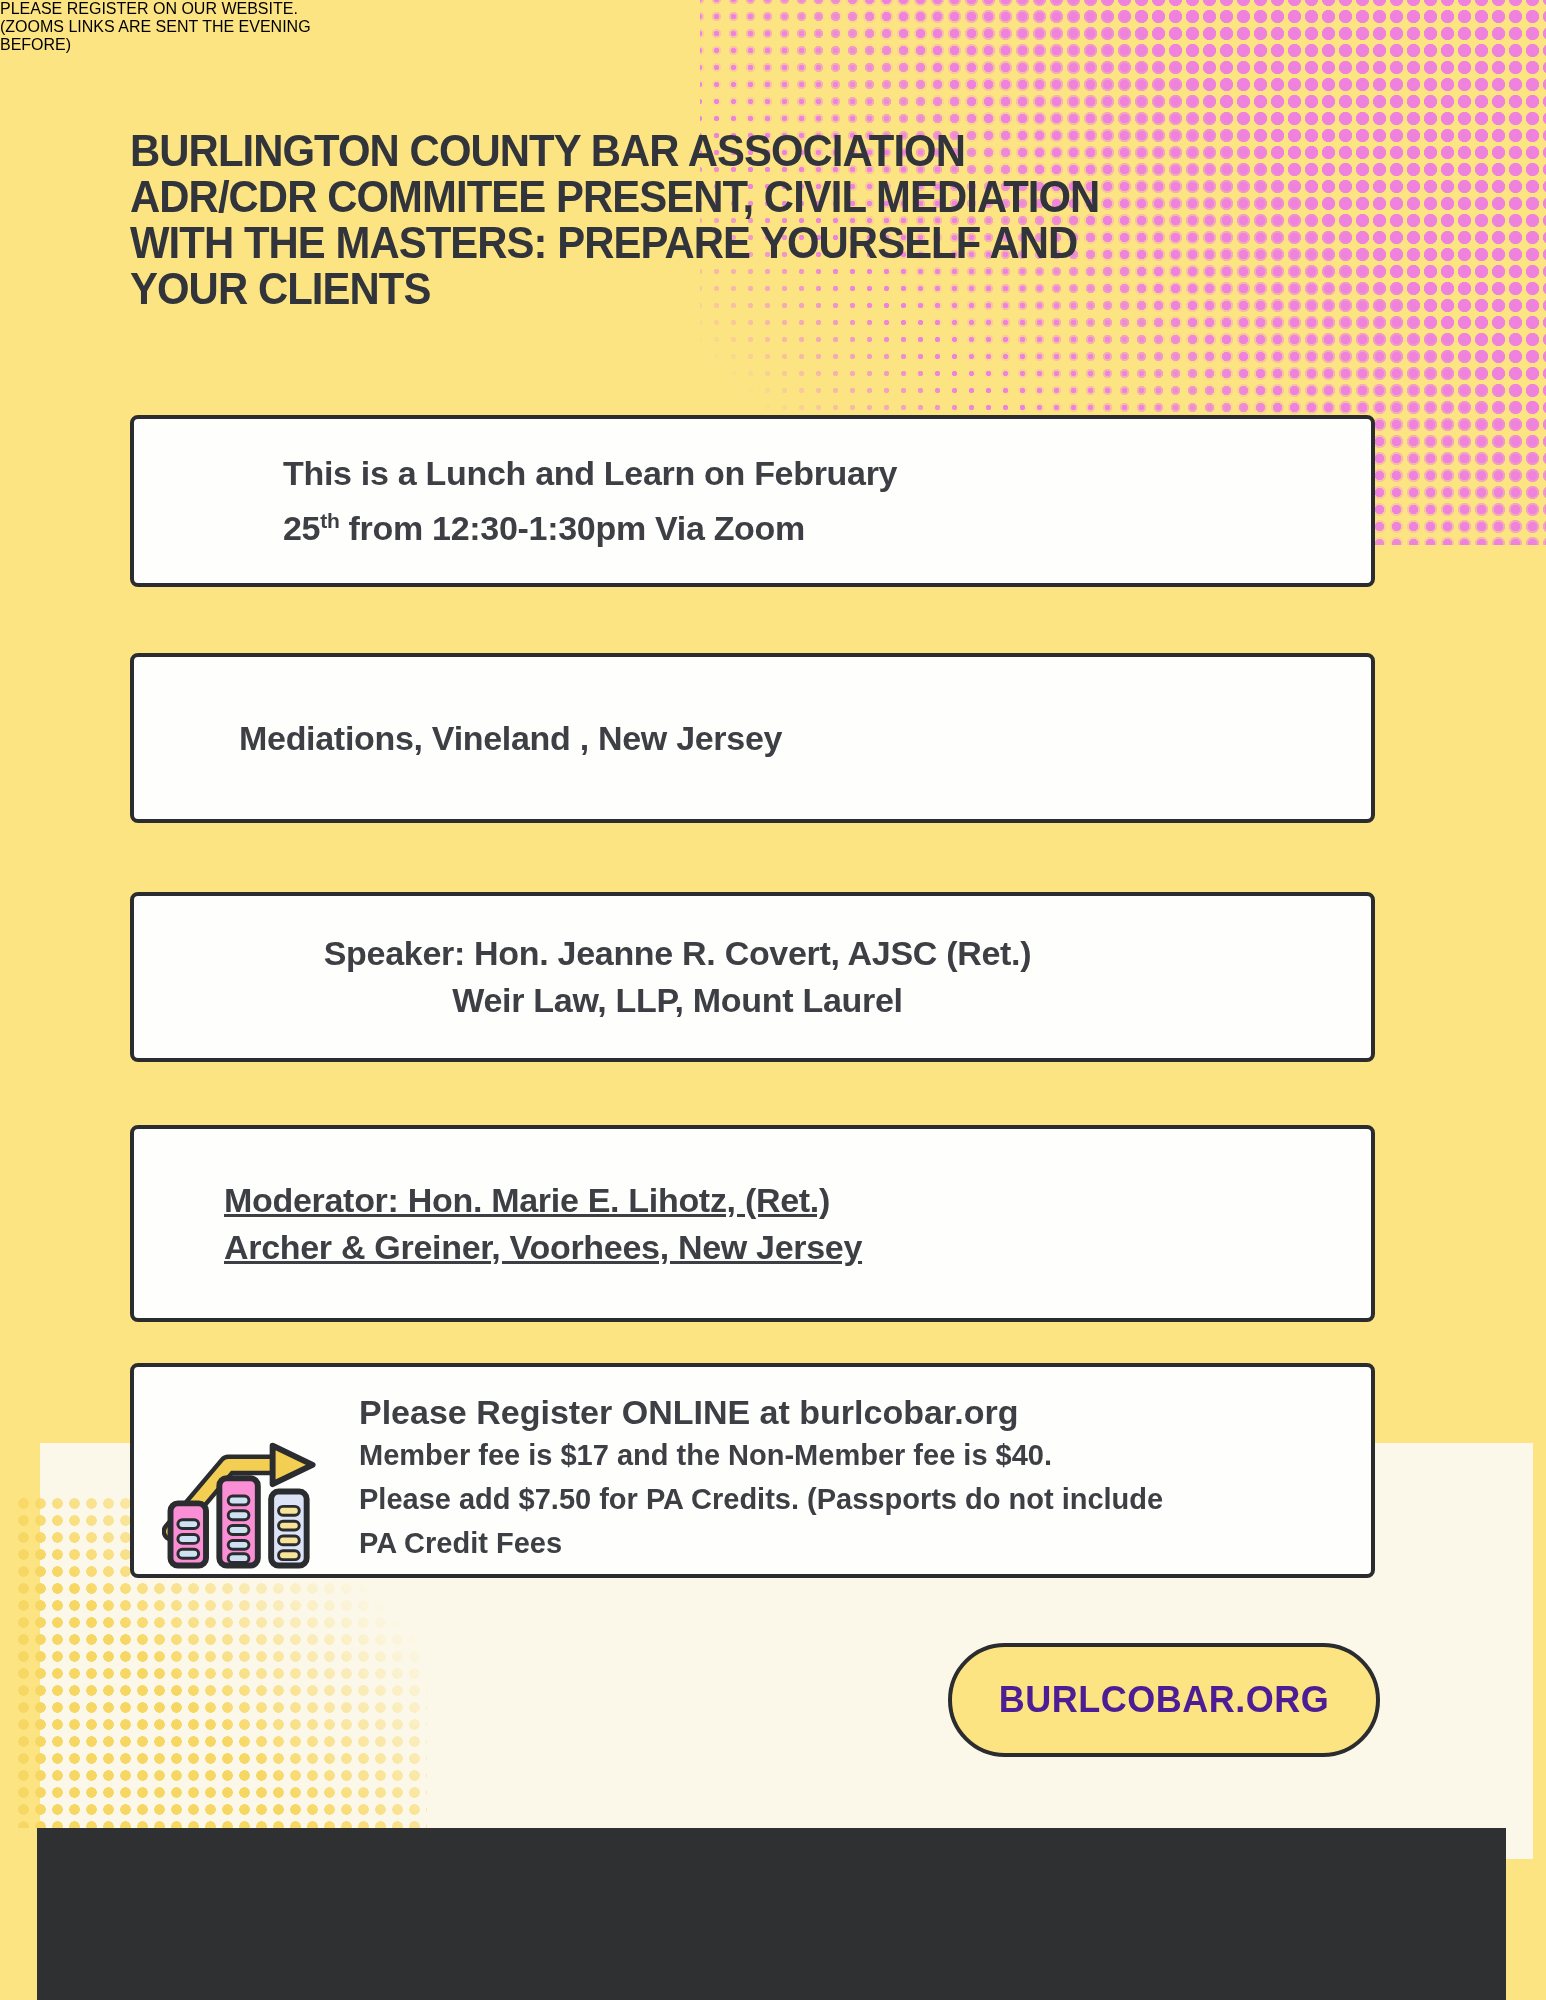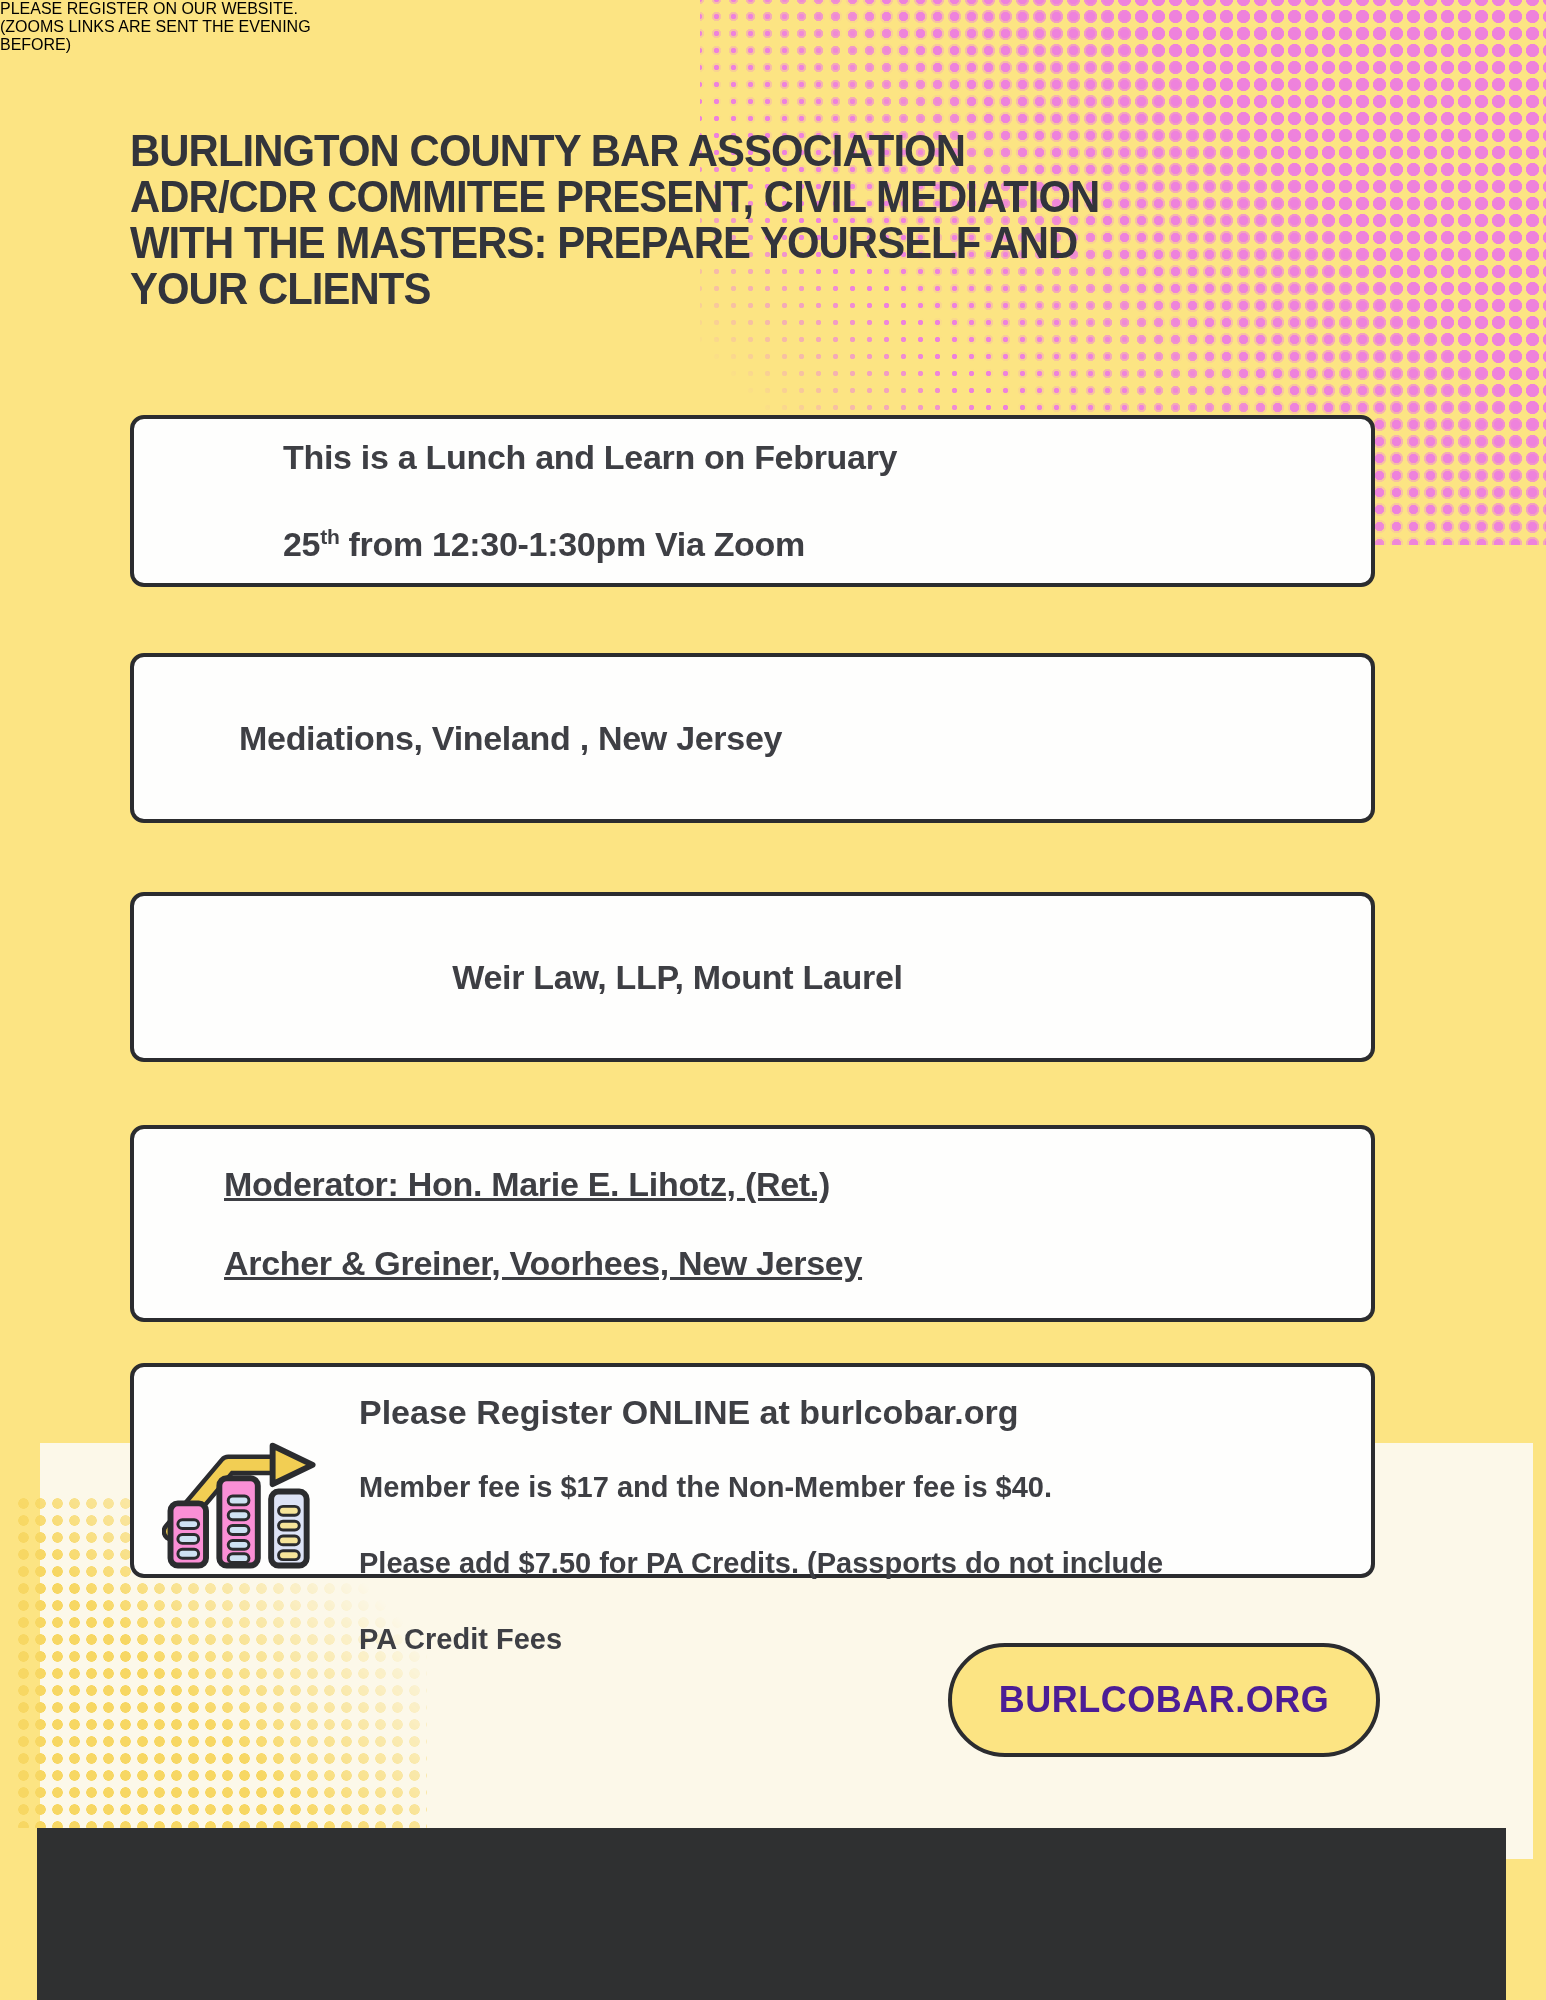--- a/index.html
+++ b/index.html
@@ -38,23 +38,23 @@
   .footer-bar{position:absolute; left:37px; top:1828px; width:1469px; height:172px; background:#2F3031;}
   
   .title{
     position:absolute; left:130px; top:128px; margin:0;
     font-size:45px; line-height:46px; font-weight:bold; letter-spacing:-1px;
     color:#32343B; transform:scaleX(0.93); transform-origin:left top; white-space:nowrap;
   }
   
   .card{
     position:absolute; left:130px; width:1245px; box-sizing:border-box;
-    background:#FEFEFD; border:4px solid #2B2C2F; border-radius:14px;
+    background:#FEFEFD; border:4px solid #2B2C2F; border-radius:8px;
     color:#3E3F44; font-weight:bold;
-    display:flex; flex-direction:column; justify-content:center;gap:32px;
+    display:flex; flex-direction:column; justify-content:center;
   }
   .card-line{margin:0; font-size:34px; line-height:47px; letter-spacing:-0.3px; white-space:nowrap;}
   .card-event{top:415px; height:172px; padding-left:149px;}
   .card-event sup{font-size:21px;}
   .card-speaker1{top:653px; height:170px; padding-left:105px;}
   .card-speaker2{top:892px; height:170px; text-align:center; padding-left:95px; padding-right:245px;}
   .card-moderator{top:1125px; height:197px; padding-left:90px;text-decoration:underline;}
   .card-register{top:1363px; height:215px; padding:24px 28px 0 225px; justify-content:flex-start;}
   .reg-line1{margin:0; font-size:34px; line-height:42px; white-space:nowrap;}
   .reg-line{margin:0; font-size:29px; line-height:44px; white-space:nowrap;}
@@ -96,20 +96,21 @@
   <div class="card card-event">
     <p class="card-line">This is a Lunch and Learn on February</p>
     <p class="card-line"><span>25</span><sup>th</sup><span> from 12:30-1:30pm Via Zoom</span></p>
   </div>
 
   <div class="card card-speaker1">
     <p class="card-line">Mediations, Vineland , New Jersey</p>
   </div>
 
   <div class="card card-speaker2">
+    <p class="card-line">Speaker: Hon. Jeanne R. Covert, AJSC (Ret.)</p>
     <p class="card-line">Weir Law, LLP, Mount Laurel</p>
   </div>
 
   <div class="card card-moderator">
     <p class="card-line">Moderator: Hon. Marie E. Lihotz, (Ret.)</p>
     <p class="card-line">Archer &amp; Greiner, Voorhees, New Jersey</p>
   </div>
 
   <div class="card card-register">
     <svg class="icon-chart" viewBox="0 0 110 100" xmlns="http://www.w3.org/2000/svg">

